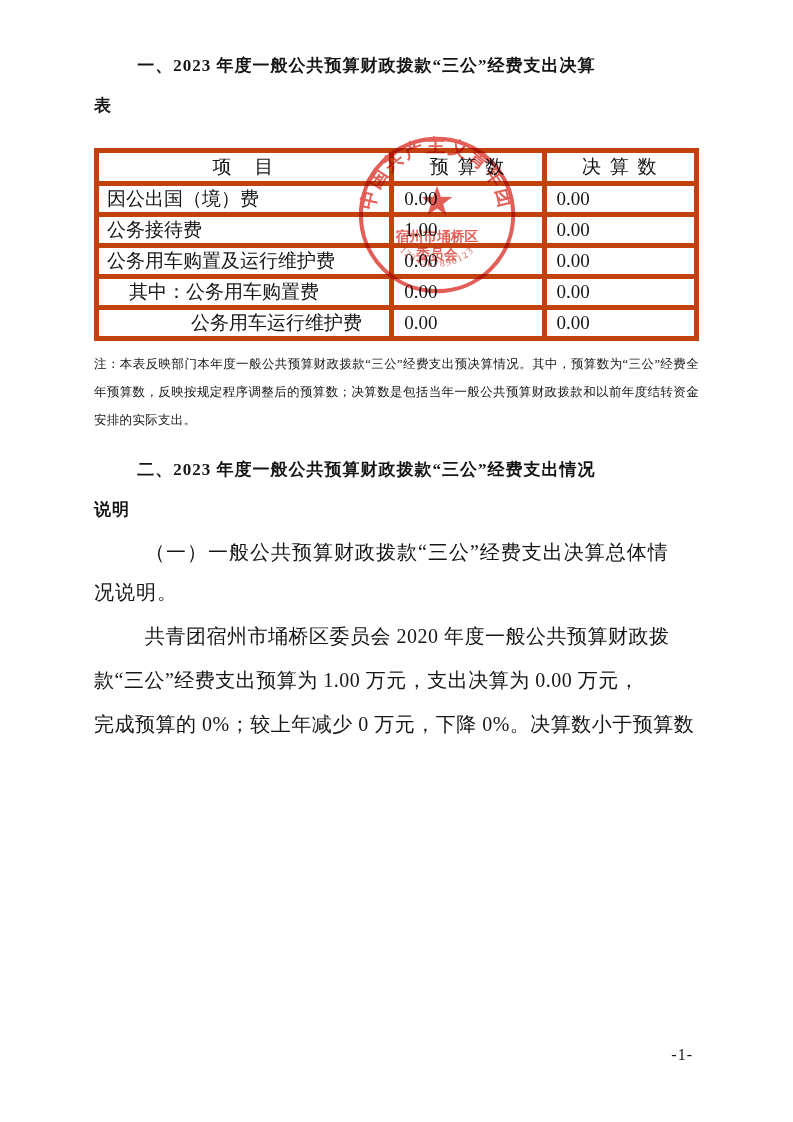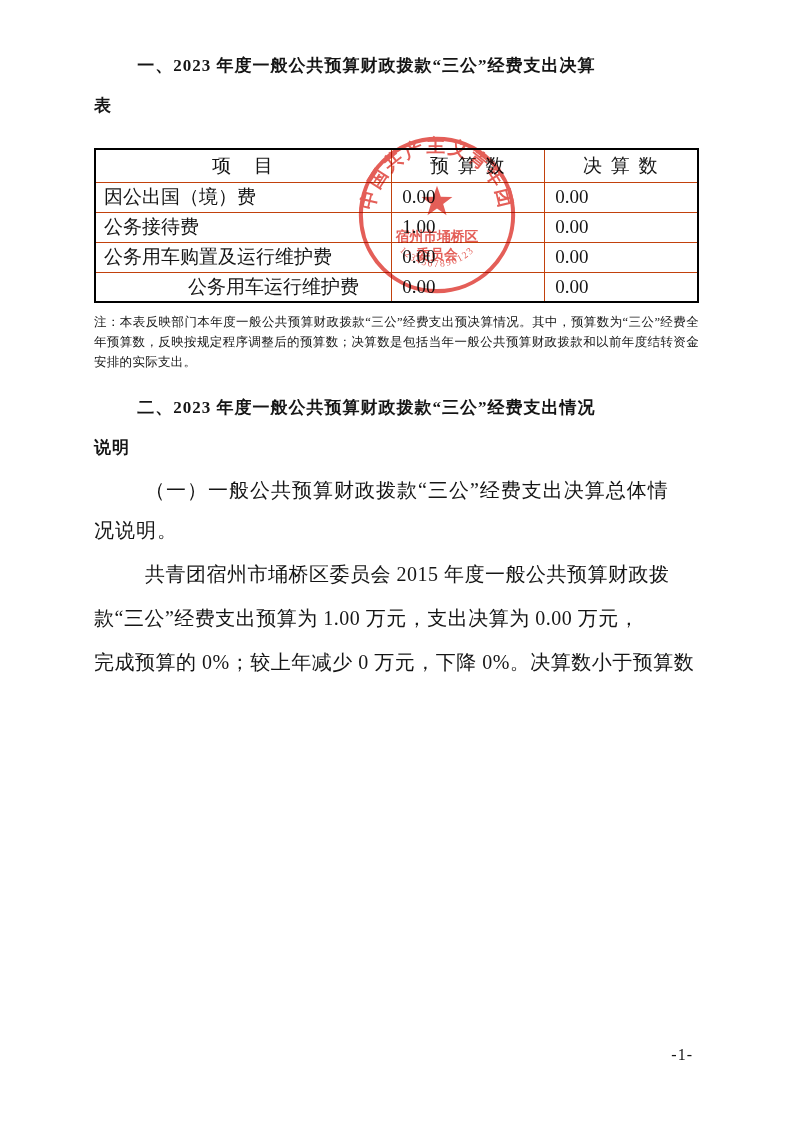--- a/index.html
+++ b/index.html
@@ -62,39 +62,39 @@
 
   
   table.budget-table {
     width: 100%;
     margin-top: 22px;
     border-collapse: collapse;
     font-size: 19px;
     border: 2px solid #000;
   }
   .budget-table th, .budget-table td {
-    border: 1px solid #c2410c;
+    border: 5px solid #c2410c;
     height: 30px;
     padding: 0 8px;
     font-weight: normal;
     vertical-align: middle;
     font-family: Liberation Serif, serif;
   }
   .budget-table thead th { height: 33px; text-align: center; letter-spacing: 2px; }
   .c-item { width: 49.2%; }
   .c-num  { width: 25.4%; }
   .budget-table td.num { text-align: left; padding-left: 10px; }
   .budget-table tr.total-row td { text-align: center; }
   .budget-table td.indent1 { padding-left: 30px; }
   .budget-table td.indent2 { padding-left: 92px; }
 
   .note {
     margin-top: 9px;
     font-size: 12.5px;
-    line-height: 20px;
+    line-height: 28px;
     text-align: justify;
     letter-spacing: 0.3px;
   }
 
   .sub-heading {
     margin-top: 2px;
     font-size: 20px;
     font-weight: normal;
     line-height: 40px;
     letter-spacing: 1px;
@@ -171,40 +171,45 @@
         <td>公务接待费</td>
         <td class="num">1.00</td>
         <td class="num">0.00</td>
       </tr>
       <tr>
         <td>公务用车购置及运行维护费</td>
         <td class="num">0.00</td>
         <td class="num">0.00</td>
       </tr>
       <tr>
+        <td class="indent1">其中：公务用车购置费</td>
+        <td class="num">0.00</td>
+        <td class="num">0.00</td>
+      </tr>
+      <tr>
         <td class="indent2">公务用车运行维护费</td>
         <td class="num">0.00</td>
         <td class="num">0.00</td>
       </tr>
     </tbody>
   </table>
 
   <div class="note">注：本表反映部门本年度一般公共预算财政拨款“三公”经费支出预决算情况。其中，预算数为“三公”经费全年预算数，反映按规定程序调整后的预算数；决算数是包括当年一般公共预算财政拨款和以前年度结转资金安排的实际支出。</div>
 
   <div class="h-section sec2">
     <div class="line first">二、2023 年度一般公共预算财政拨款“三公”经费支出情况</div>
     <div class="line">说明</div>
   </div>
 
   <div class="sub-heading">
     <div class="line first">（一）一般公共预算财政拨款“三公”经费支出决算总体情</div>
     <div class="line">况说明。</div>
   </div>
 
   <div class="body-para">
-    <div class="line first">共青团宿州市埇桥区委员会 2015 年度一般公共预算财政拨</div>
+    <div class="line first">共青团宿州市埇桥区委员会 2020 年度一般公共预算财政拨</div>
     <div class="line">款“三公”经费支出预算为 1.00 万元，支出决算为 0.00 万元，</div>
     <div class="line">完成预算的 0%；较上年减少 0 万元，下降 0%。决算数小于预算数</div>
   </div>
 
   <div class="page-number">-1-</div>
 
 </div>
 
 </body></html>

